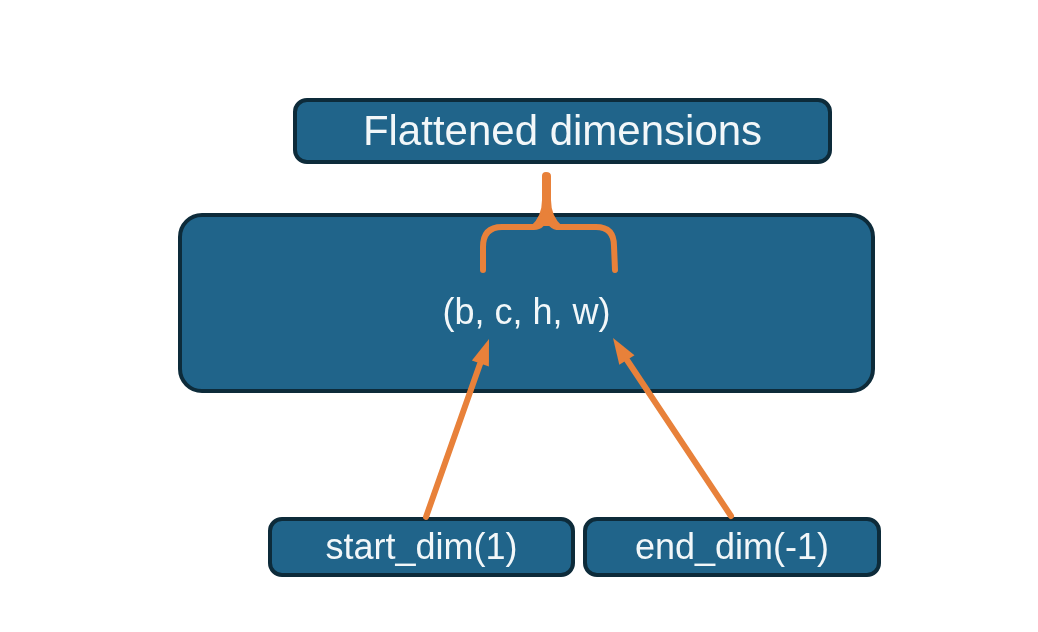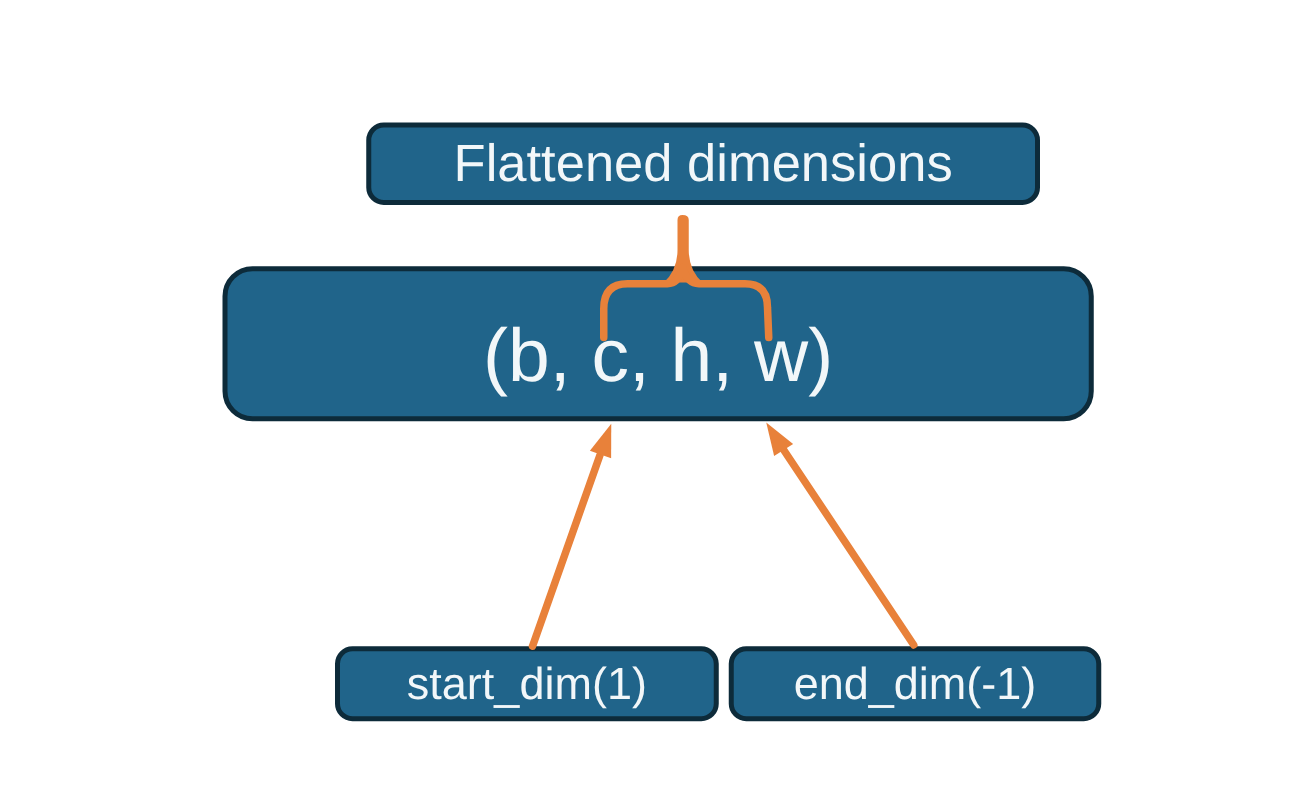--- a/index.html
+++ b/index.html
@@ -34,23 +34,23 @@
     white-space: nowrap;
   }
   .node-top {
     left: 293px; top: 98px;
     width: 539px; height: 66px;
     border-radius: 14px;
     font-size: 42px;
   }
   .node-main {
     left: 178px; top: 213px;
-    width: 697px; height: 124px;
+    width: 697px; height: 180px;
     border-radius: 24px;
-    font-size: 60px;
+    font-size: 36px;
     padding-top: 18px;
   }
   .node-bottom {
     top: 517px;
     height: 60px;
     border-radius: 14px;
     font-size: 36px;
   }
   .node-start { left: 268px; width: 307px; }
   .node-end   { left: 583px; width: 298px; }

